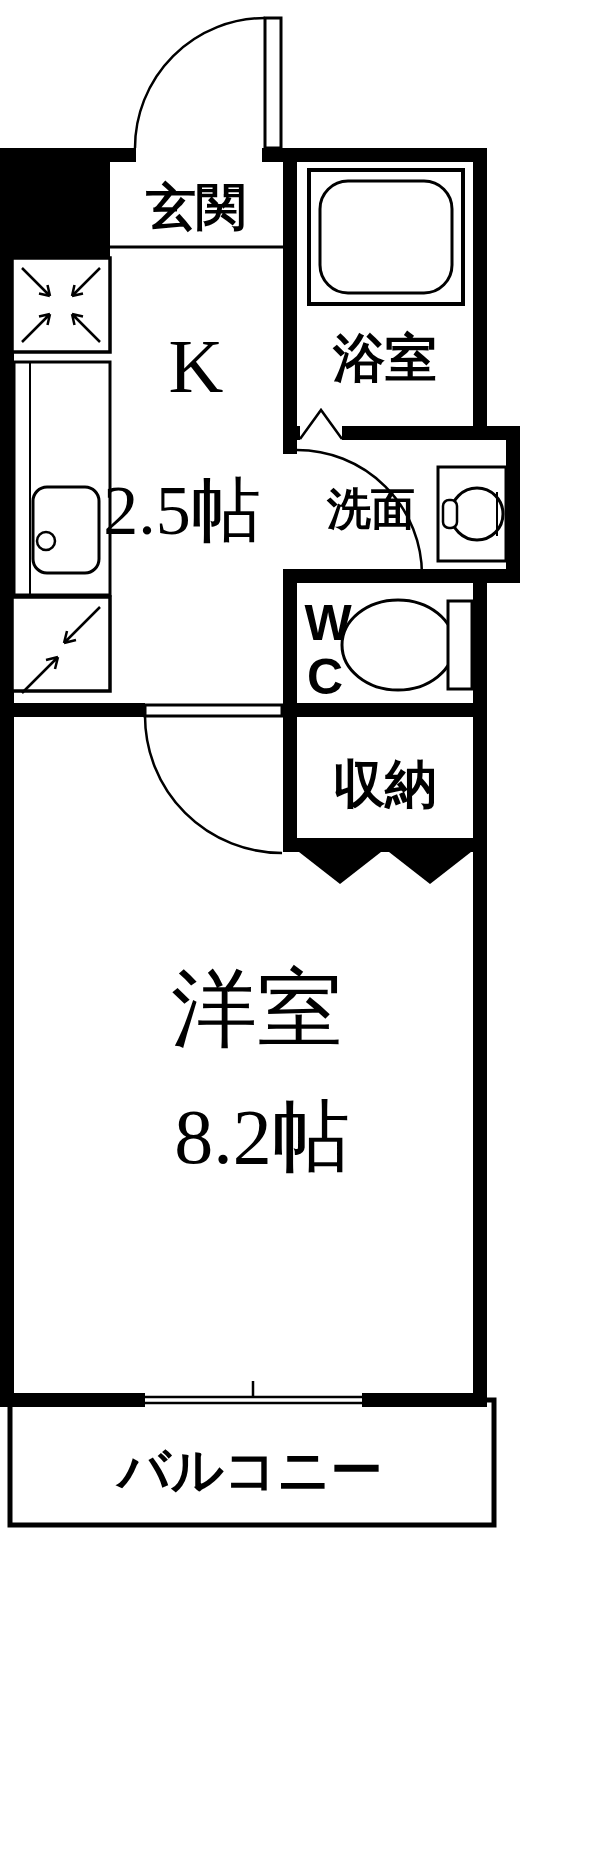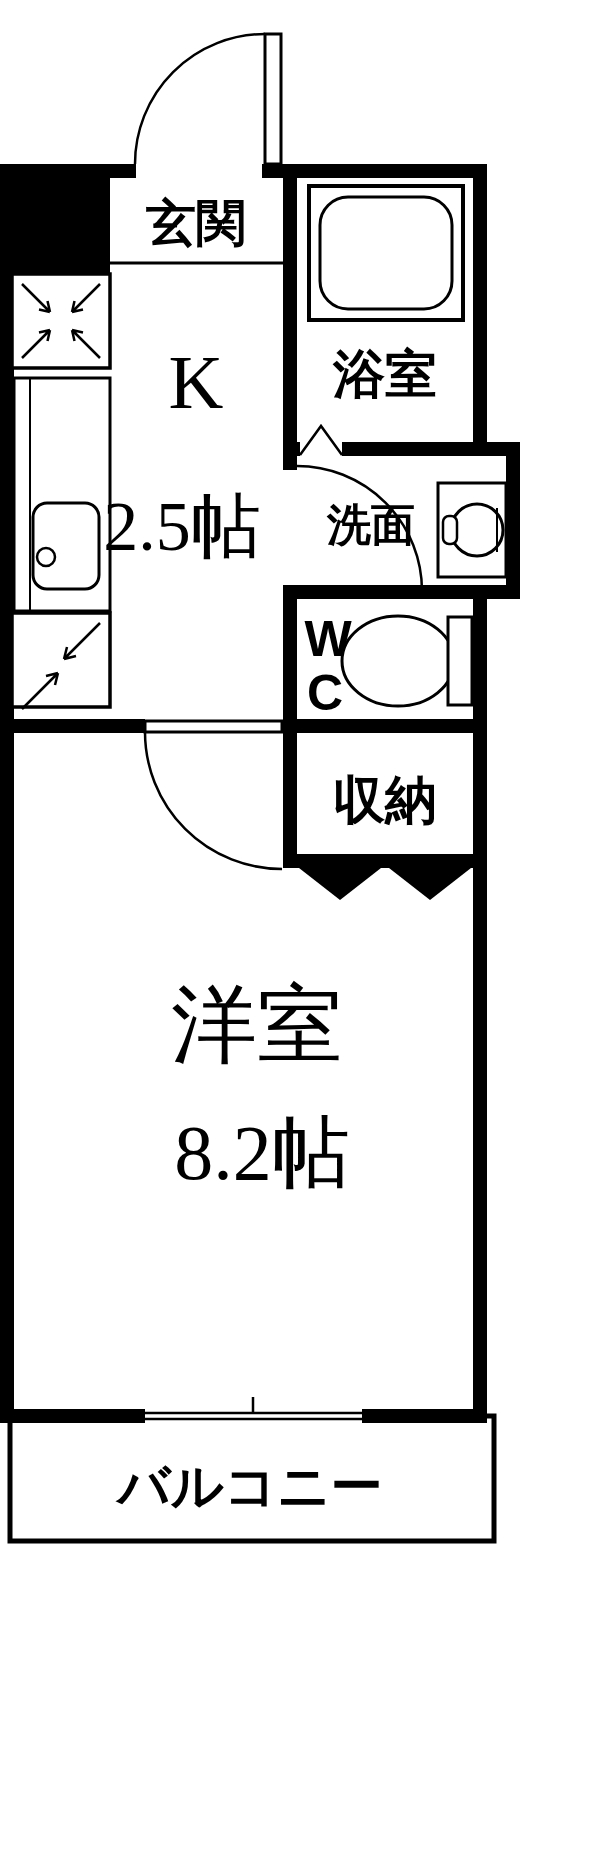--- a/index.html
+++ b/index.html
@@ -1,16 +1,16 @@
 <!DOCTYPE html>
 <html style="--wall: #000000;"><head>
 <meta charset="utf-8">
 <style>
   html,body { margin:0; padding:0; background:#ffffff; }
-  .stage { position:relative; width:600px; height:1659px; background:#ffffff; overflow:hidden;margin-top:16px; }
+  .stage { position:relative; width:600px; height:1659px; background:#ffffff; overflow:hidden; }
   svg { display:block; }
   .wall { fill: var(--wall, #000); }
   .ln   { stroke: var(--wall, #000); fill:none; }
   .fw   { fill:#ffffff; stroke: var(--wall, #000); }
   .blk  { fill: var(--wall, #000); stroke:none; }
   text.g { font-family:"Liberation Sans", sans-serif; font-weight:700; fill:#000; }
   text.m { font-family:"Liberation Serif", serif; font-weight:400; fill:#000; }
 </style>
 </head>
 <body>

